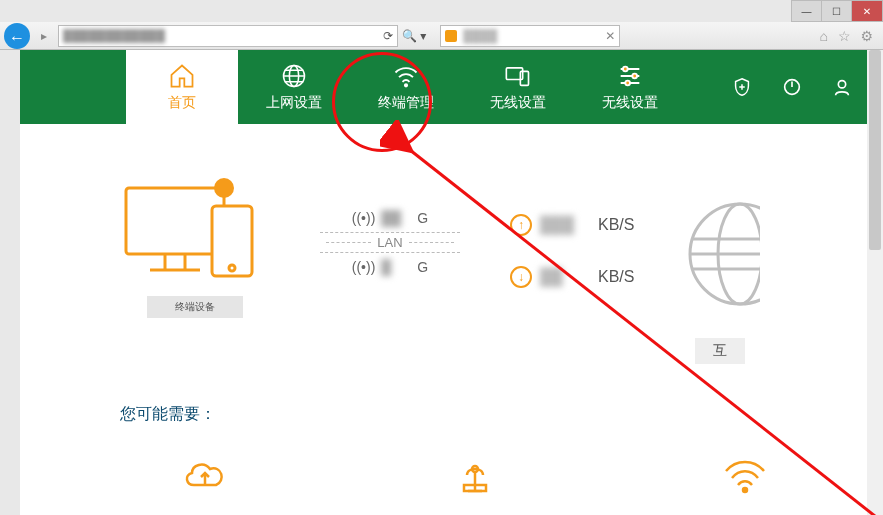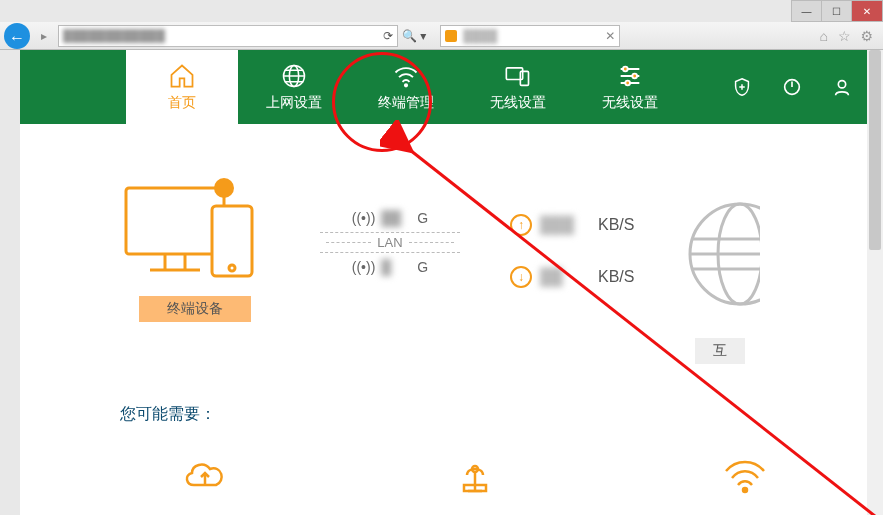--- a/index.html
+++ b/index.html
@@ -37,21 +37,21 @@
 
   .nav-svg { width: 28px; height: 28px; }
 
   
   .red-circle { position: absolute; top: 52px; left: 332px; width: 100px; height: 100px; border: 3px solid #e11; border-radius: 50%; pointer-events: none; z-index: 50; }
   .arrow-svg { position: absolute; top: 120px; left: 380px; pointer-events: none; z-index: 50; }
 
   
   .dash { display: flex; align-items: flex-start; padding: 50px 40px 20px 100px; gap: 50px; }
   .card { display: flex; flex-direction: column; align-items: center; gap: 12px; }
-  .card-title { background: #fdba74; padding: 4px 28px; font-size: 14px; color: #555; }
+  .card-title { background: #e5e5e5; padding: 4px 28px; font-size: 10px; color: #555; }
 
   
   .device-svg { width: 150px; height: 110px; }
 
   
   .wifi-block { width: 140px; display: flex; flex-direction: column; align-items: center; gap: 0; margin-top: 30px; }
   .wifi-row { width: 100%; display: flex; align-items: center; justify-content: center; gap: 6px; font-size: 14px; color: #666; padding: 6px 0; }
   .wifi-row .blur { filter: blur(3px); color: #aaa; min-width: 30px; }
   .dash-line { width: 100%; border-top: 1px dashed #bbb; }
   .lan-row { width: 100%; display: flex; align-items: center; justify-content: center; font-size: 13px; color: #888; padding: 2px 0; }

